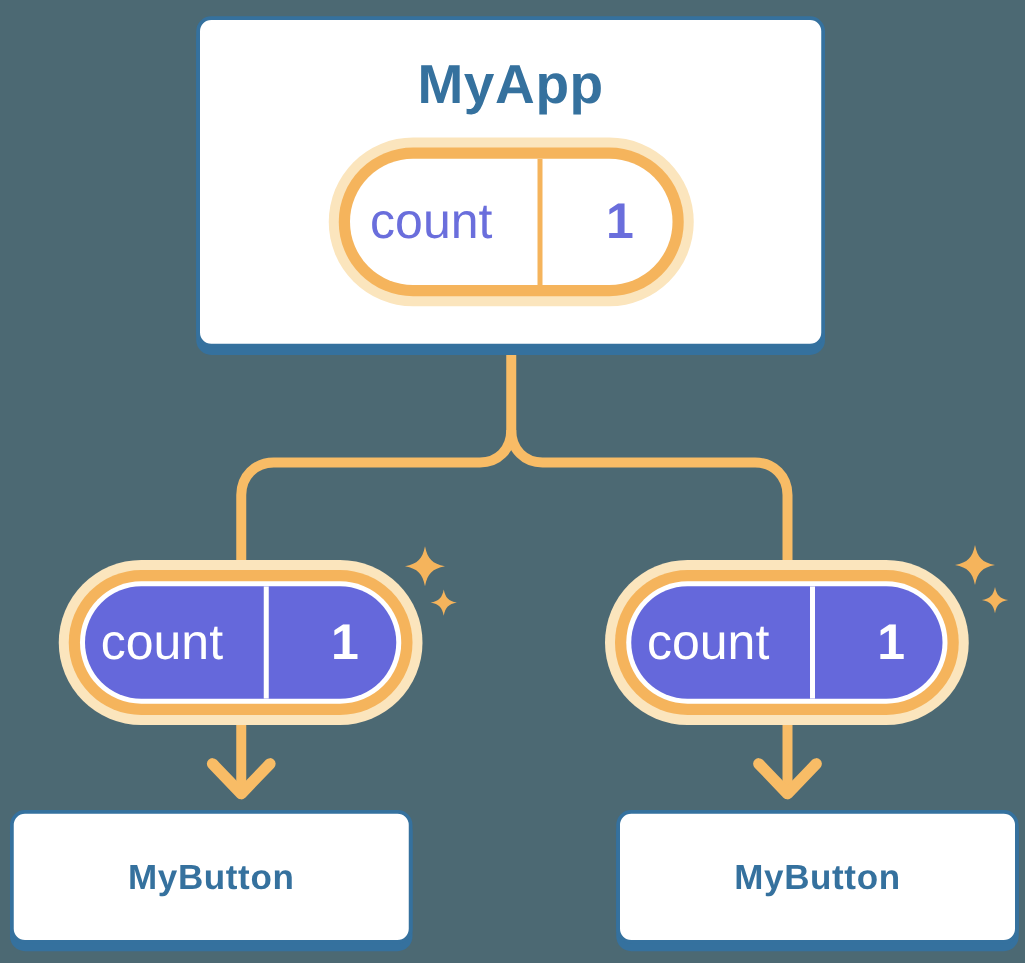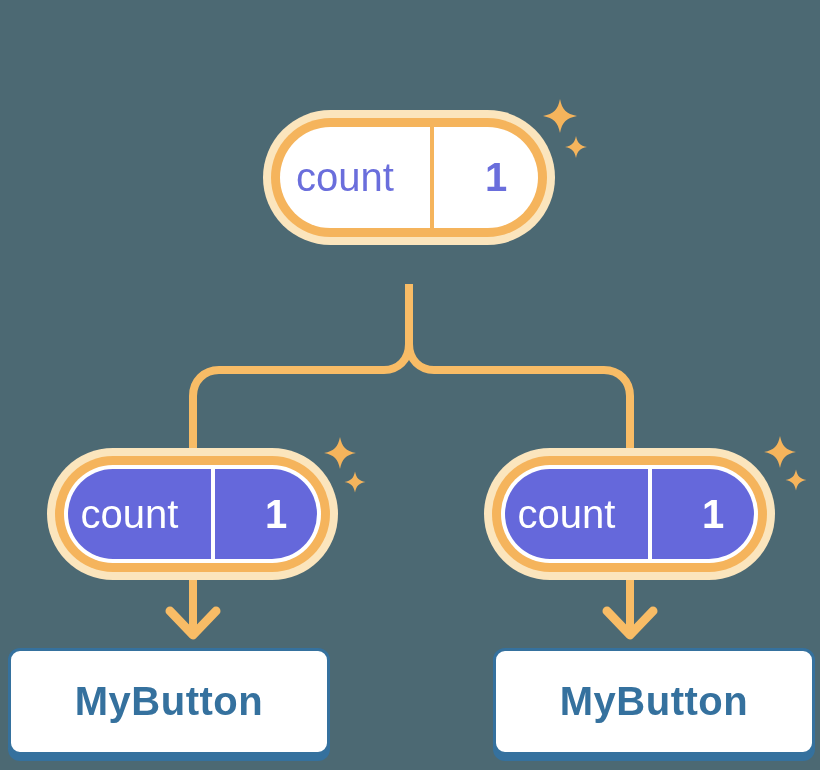--- a/index.html
+++ b/index.html
@@ -61,21 +61,21 @@
     color: var(--blue);
     font-weight: 700;
     letter-spacing: 0.5px;
   }
   .root .card-title {
     display: block;
     margin-top: 27px;
     text-align: center;
     font-size: 44px;
   }
-  .child .card-title { font-size: 40px; }
+  .child .card-title { font-size: 28px; }
 
   
   .pill {
     position: absolute;
     border-radius: 999px;
     background: var(--halo);
     padding: 8px;
   }
   .pill .ring {
     background: var(--orange-ring);
@@ -138,20 +138,23 @@
     <path class="arrowhead" d="M607 611 L630 635 L653 611"></path>
 
     <use href="#sparkle" class="sparkle" transform="translate(560 116) scale(1.7)"></use>
     <use href="#sparkle" class="sparkle" transform="translate(576 147) scale(1.1)"></use>
     <use href="#sparkle" class="sparkle" transform="translate(340 453) scale(1.6)"></use>
     <use href="#sparkle" class="sparkle" transform="translate(355 482) scale(1.05)"></use>
     <use href="#sparkle" class="sparkle" transform="translate(780 452) scale(1.6)"></use>
     <use href="#sparkle" class="sparkle" transform="translate(796 480) scale(1.05)"></use>
   </svg>
 
+  <div class="card root">
+    <span class="card-title">MyApp</span>
+  </div>
 
   <div class="pill top">
     <div class="ring">
       <div class="pill-body">
         <div class="seg name">count</div>
         <div class="vdivider"></div>
         <div class="seg value">1</div>
       </div>
     </div>
   </div>

